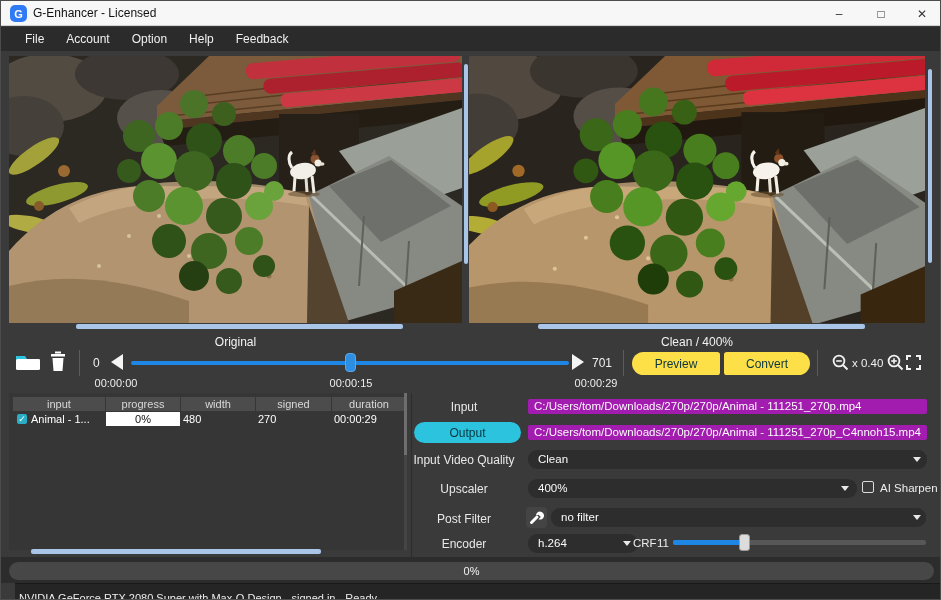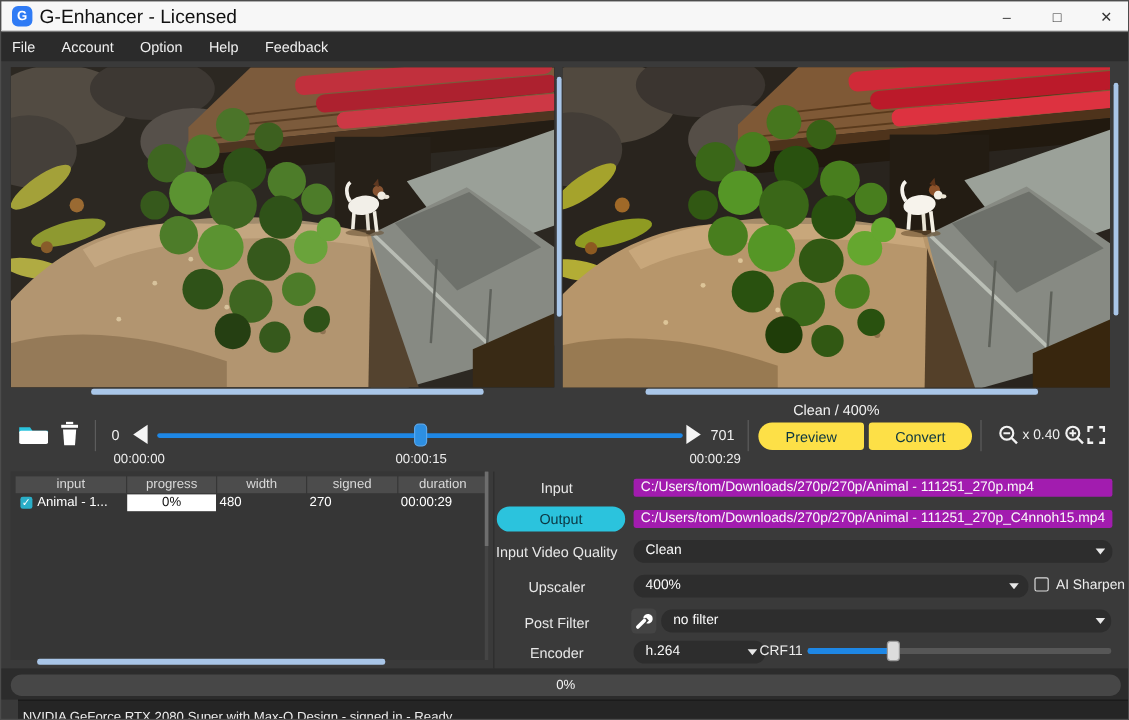--- a/index.html
+++ b/index.html
@@ -2,26 +2,26 @@
 <html><head>
 <meta charset="utf-8">
 <style>
   * { box-sizing: border-box; margin: 0; padding: 0; }
   body { margin:0; background:#1b1b1b; font-family:"Liberation Sans", sans-serif; }
   .window { position:relative; width:941px; height:600px; background:#3a3a3a; border:1px solid #4c4c4c; overflow:hidden; }
 
   
   .titlebar { position:absolute; left:0; top:0; width:100%; height:25px; background:#f7f7f7; border-bottom:1px solid #d0d0d0; display:flex; align-items:center; }
   .app-logo { position:absolute; left:9px; top:4px; width:17px; height:17px; border-radius:5px; background:#2f7bf5; color:#fff; font-weight:bold; font-size:11px; display:flex; align-items:center; justify-content:center; }
-  .title-text { position:absolute; left:32px; top:5px; font-size:16px; color:#111; }
+  .title-text { position:absolute; left:32px; top:5px; font-size:12px; color:#111; }
   .winbtn { position:absolute; top:0; height:25px; width:40px; display:flex; align-items:center; justify-content:center; font-size:12px; color:#333; cursor:default; }
   .winbtn.min { left:818px; } .winbtn.max { left:860px; } .winbtn.close { left:902px; width:38px; }
 
   
-  .menubar { position:absolute; left:0; top:26px; width:100%; height:24px; background:#2b2b2b; display:flex; align-items:center; gap:22px; padding-left:9px; }
+  .menubar { position:absolute; left:0; top:26px; width:100%; height:24px; background:#2b2b2b; display:flex; align-items:center; gap:22px; padding-left:24px; }
   .menu-item { font-size:12px; color:#f0f0f0; }
 
   
   .video { position:absolute; top:55px; height:267px; overflow:hidden; background:#2a2622; }
   .video.left  { left:8px;  width:453px; }
   .video.right { left:468px; width:456px; }
   .video svg { width:100%; height:100%; display:block; }
   .video.left  svg { filter: blur(0.45px) saturate(0.96); }
   .video.right svg { filter: contrast(1.04) saturate(1.06); transform:scale(1.03); transform-origin:55% 45%; }
 
@@ -197,20 +197,21 @@
     <svg viewBox="0 0 453 267" preserveAspectRatio="none">
         <use href="#scene"></use>
       </svg>
   </div>
 
   <div class="vscroll" style="left:463px; top:63px; height:200px;"></div>
   <div class="vscroll" style="left:927px; top:68px; height:194px;"></div>
   <div class="hscroll" style="left:75px; top:323px; width:327px;"></div>
   <div class="hscroll" style="left:537px; top:323px; width:327px;"></div>
 
+  <div class="pane-label" style="left:8px; width:453px;">Original</div>
   <div class="pane-label" style="left:468px; width:456px;">Clean / 400%</div>
 
   <div class="icon-btn" style="left:13px; top:350px; width:27px; height:22px;">
     <svg width="26" height="20" viewBox="0 0 26 20">
       <path d="M1,4 h9 l2,3 h13 v2 h-24 z" fill="#2bc3dd"></path>
       <rect x="1" y="7" width="24" height="11" rx="1.5" fill="#ffffff"></rect>
     </svg>
   </div>
   <div class="icon-btn" style="left:48px; top:349px; width:18px; height:23px;">
     <svg width="16" height="21" viewBox="0 0 16 21">

